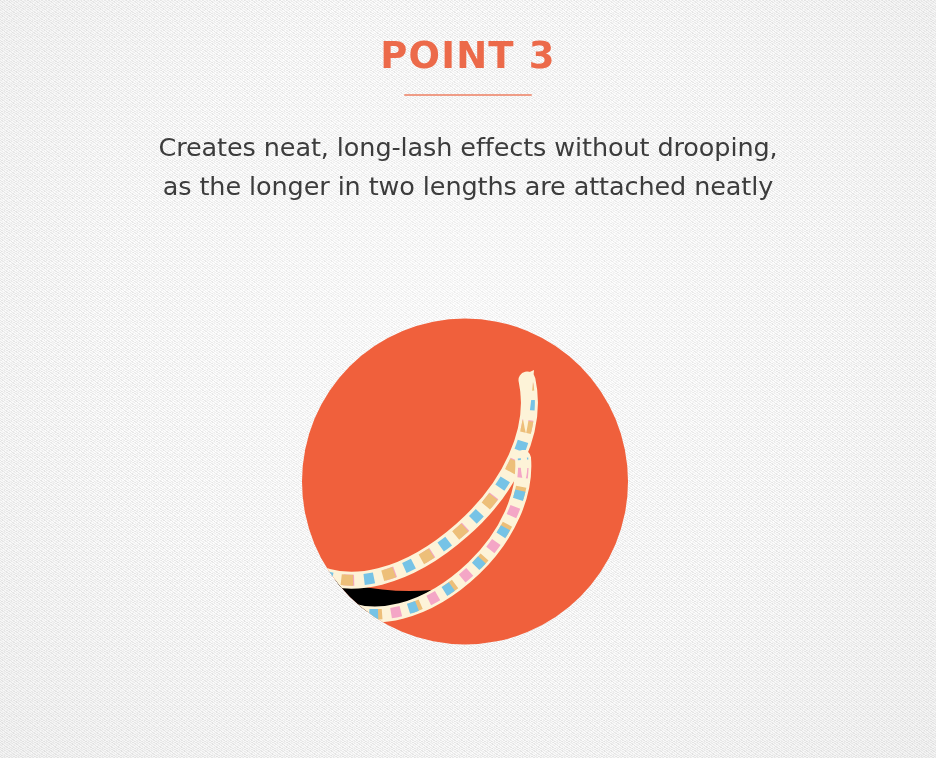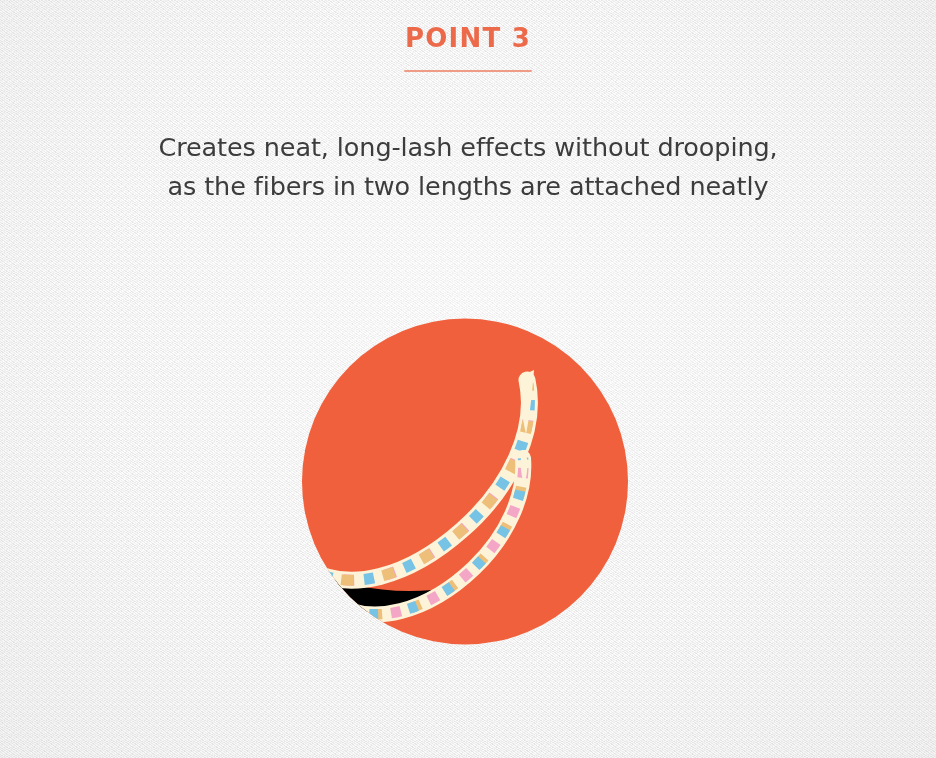--- a/index.html
+++ b/index.html
@@ -48,25 +48,25 @@
     position: absolute;
     top: 24px;
     left: 0;
     width: 936px;
     text-align: center;
     z-index: 4;
   }
   .point-title {
     font-family: "DejaVu Sans", sans-serif;
     font-weight: bold;
-    font-size: 26px;
+    font-size: 37px;
     letter-spacing: 1.2px;
     color: #ec6a4a;
     line-height: 1.1;
-    margin: 0;
+    margin: 12px;
   }
   .title-rule {
     width: 128px;
     height: 2px;
     background: #ef9c86;
     margin: 17px auto 0 auto;
     border-radius: 1px;
   }
 
   
@@ -111,21 +111,21 @@
 
   <div class="paper-texture"></div>
 
   <div class="header">
     <div class="point-title">POINT 3</div>
     <div class="title-rule"></div>
   </div>
 
   <div class="body-copy">
     <div class="body-line">Creates neat, long-lash effects without drooping,</div>
-    <div class="body-line">as the fibers in two lengths are attached neatly</div>
+    <div class="body-line">as the longer in two lengths are attached neatly</div>
   </div>
 
   <div class="illustration">
     <svg viewBox="0 0 326 327" xmlns="http://www.w3.org/2000/svg" aria-hidden="true">
       <defs>
 
         <clipPath id="disc-clip">
           <circle cx="163" cy="163.5" r="163"></circle>
         </clipPath>
 

